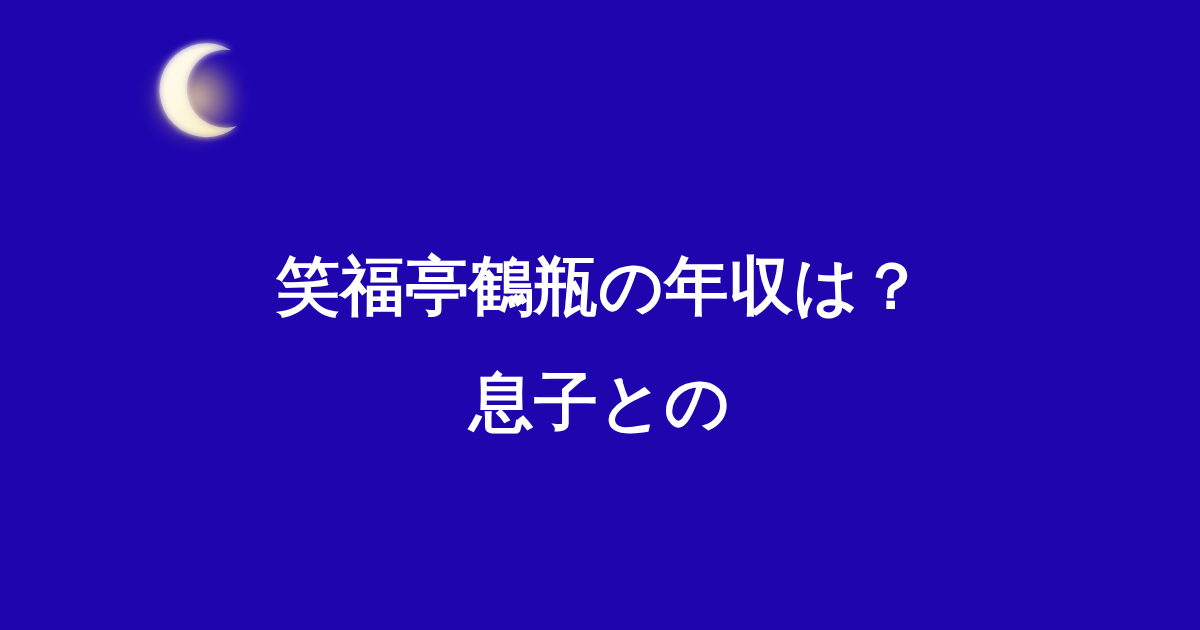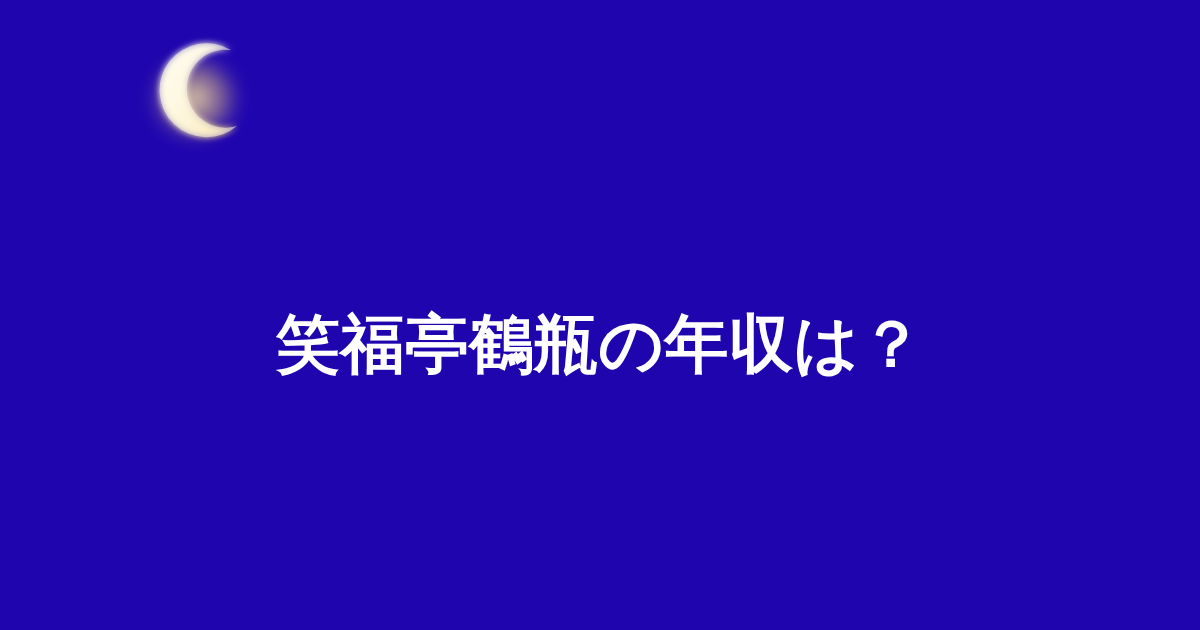--- a/index.html
+++ b/index.html
@@ -103,15 +103,16 @@
       <g opacity="0.55">
         <path d="M 98 18
                  A 47 47 0 1 0 104 94
                  A 39 39 0 1 1 98 18 Z" fill="#FFFBEA"></path>
       </g>
     </svg>
   </div>
 
   <div class="headline">
     <span class="title-line" style="color: rgb(255, 255, 255);">笑福亭鶴瓶の年収は？</span>
+    <span class="title-line" style="color: rgb(255, 255, 255);">息子との</span>
   </div>
 
 </div>
 
 </body></html>

